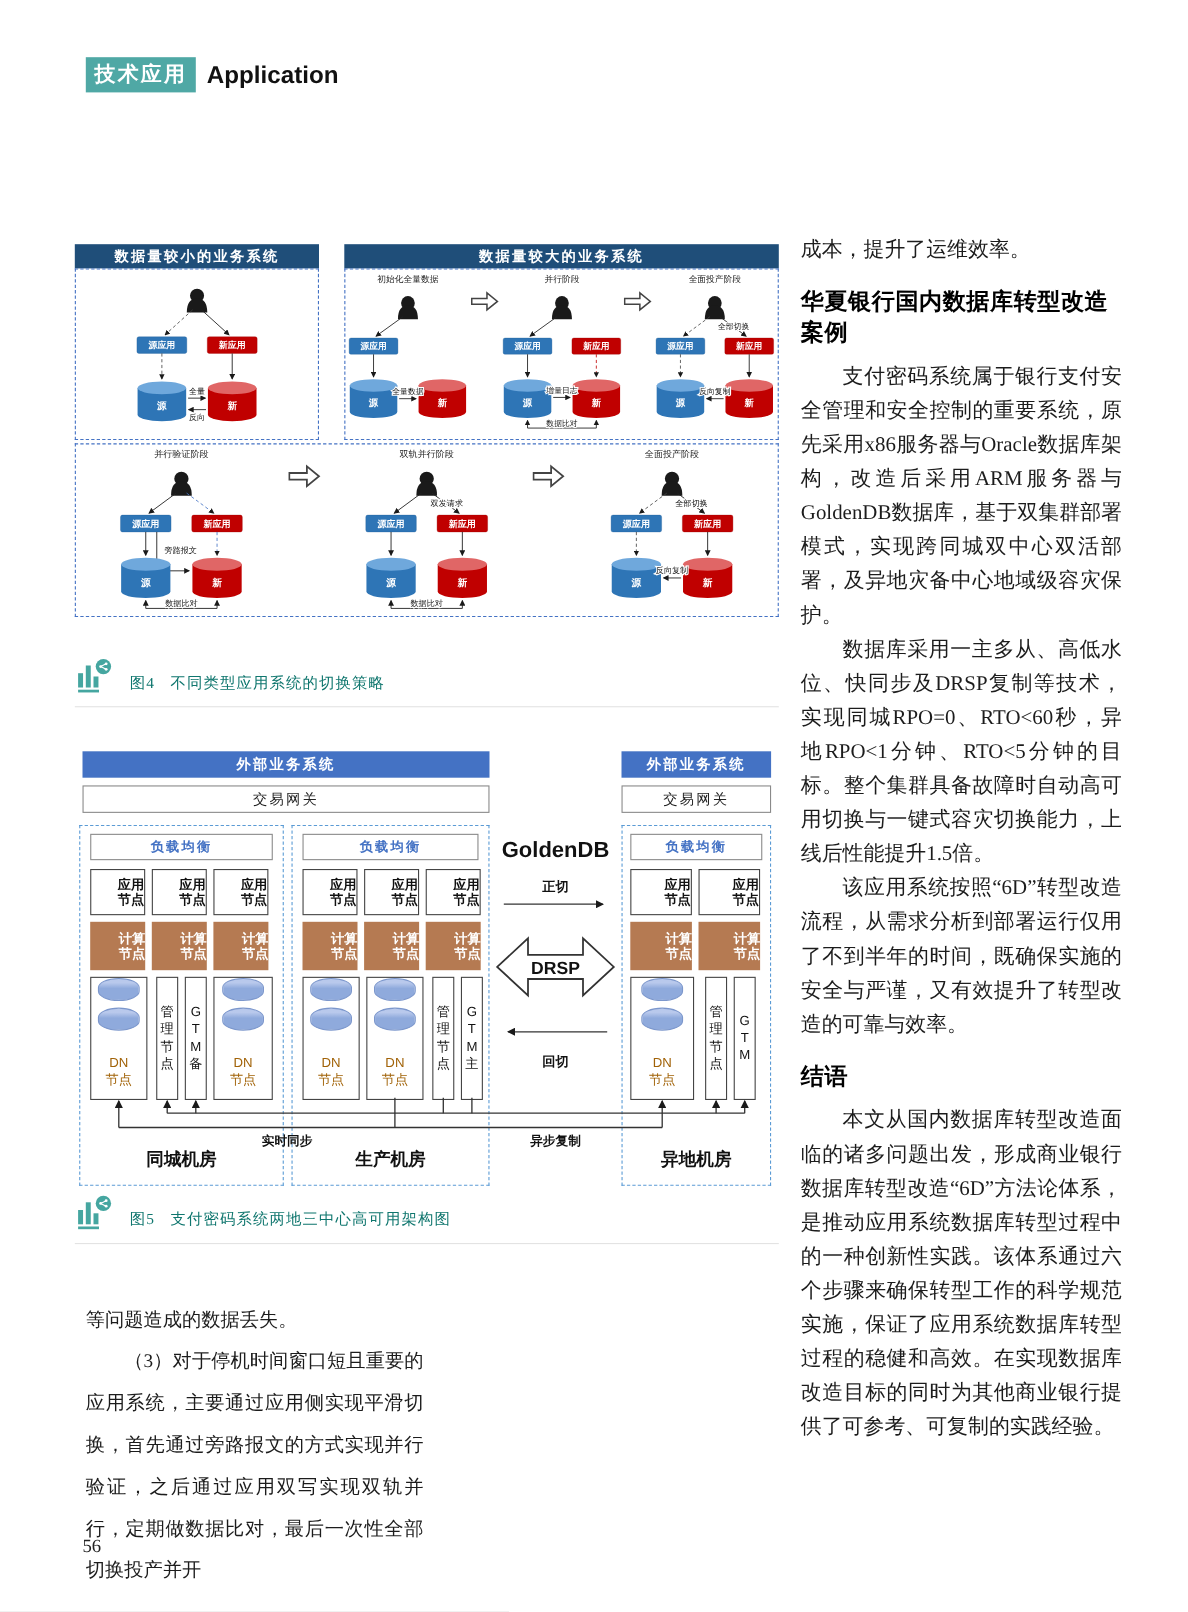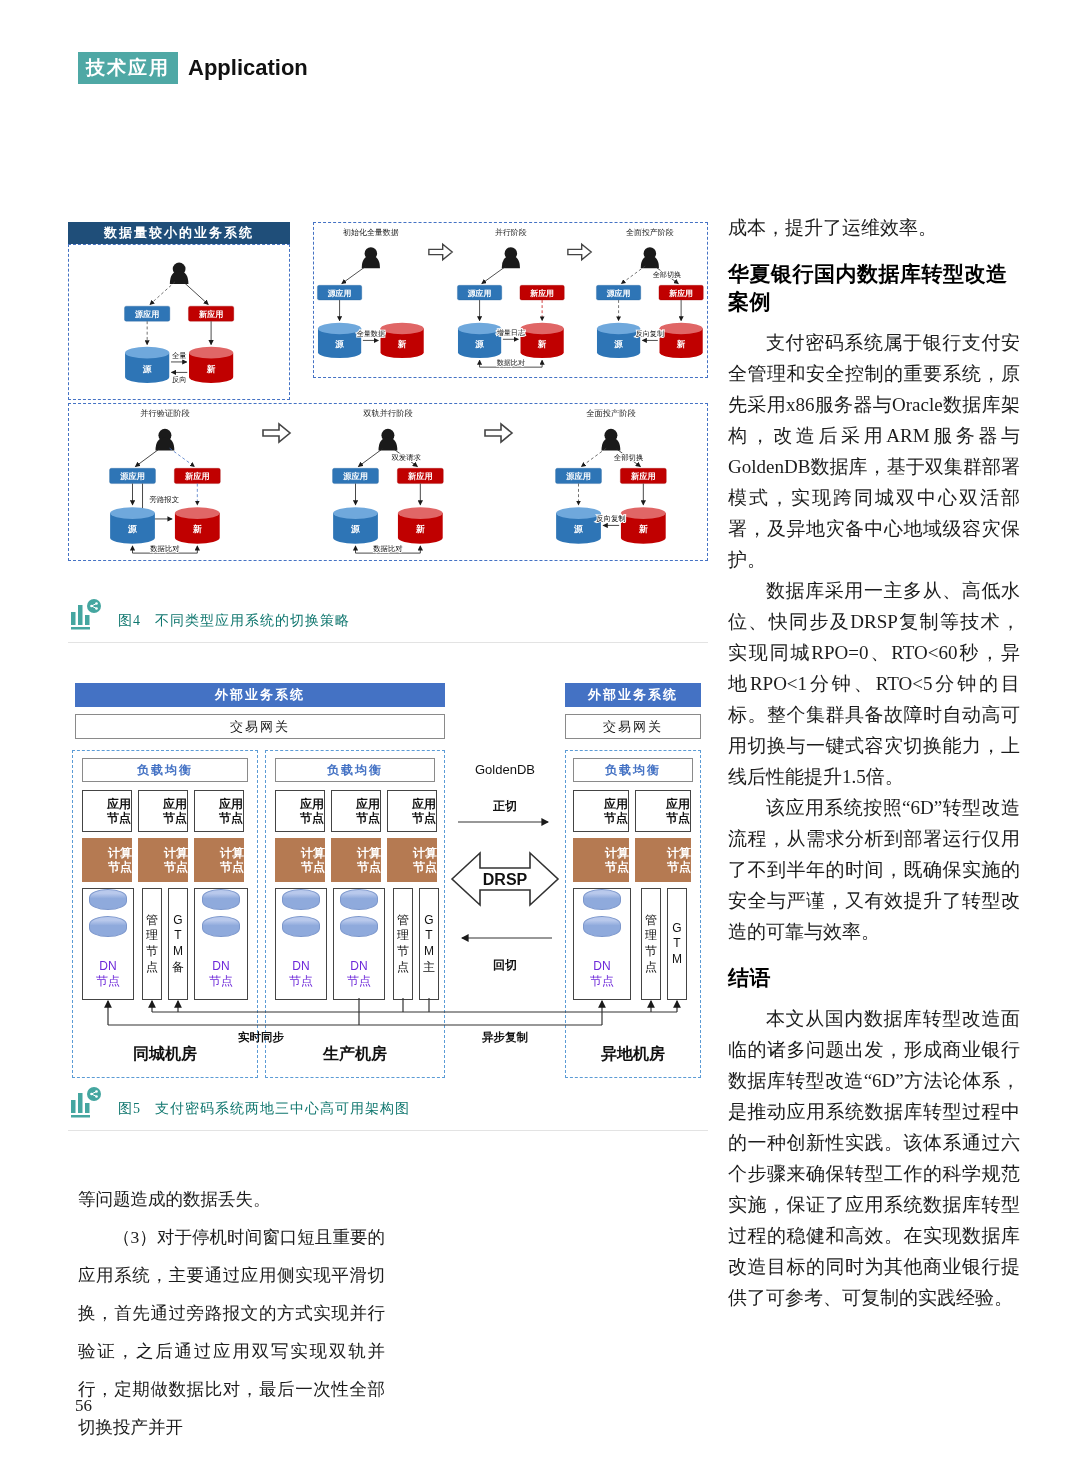--- a/index.html
+++ b/index.html
@@ -67,29 +67,29 @@
   .f5room{position:absolute;border:1.5px dashed #5B9BD5}
   .f5lb{position:absolute;border:1px solid #8a8a8a;background:#fff;color:#4472C4;
         font-size:12px;font-weight:bold;display:flex;align-items:center;justify-content:center;letter-spacing:2px}
   .f5app,.f5comp{position:absolute;display:flex;align-items:center;justify-content:flex-end;
         font-size:12px;line-height:1.2;text-align:center}
   .f5app{border:1px solid #444;background:#fff;color:#111;font-weight:bold}
   .f5comp{background:#B57A52;color:#fff;font-weight:bold}
   .wrap2{display:inline-block;width:2em;word-break:break-all}
   .wrap1{display:inline-block;width:1.05em;word-break:break-all;line-height:1.3}
   .f5dn{position:absolute;border:1px solid #444;background:#fff;display:flex;
-        flex-direction:column;align-items:center;padding-top:0;font-size:12px;color:#6d28d9;text-align:center}
+        flex-direction:column;align-items:center;padding-top:0;font-size:12px;color:#a16207;text-align:center}
   .f5cyl{width:38px;height:21px;border-radius:50%/42%;
          background:linear-gradient(#b9c9ec 18%,#8FAADC 45%);border:1px solid #7c97cc;flex:none}
   .f5cyl + .f5cyl{margin-top:6px}
   .f5dn .dnlbl{margin-top:auto;padding-bottom:10px;line-height:1.25}
   .f5vert{position:absolute;border:1px solid #444;background:#fff;display:flex;
         align-items:center;justify-content:center;font-size:12px;color:#111;text-align:center}
   .f5mid{position:absolute;text-align:center;color:#111}
-  .gdb{font-size:13px;font-weight:normal}
+  .gdb{font-size:20px;font-weight:bold}
   .mlbl{font-size:12px;font-weight:bold}
   .f5roomname{position:absolute;font-size:16px;font-weight:bold;color:#111;text-align:center}
   .f5link{position:absolute;font-size:11.5px;font-weight:bold;color:#111;text-align:center}
   .busln{stroke:#333;stroke-width:1.2;fill:none}
 
   
   .rcol{position:absolute;left:728px;top:212px;width:292px}
   .rcol p{font-size:19px;line-height:31px;text-align:justify;color:#1c1c1c}
   .rcol p.ind{text-indent:2em}
   .rcol h3{font-family:"Liberation Sans",sans-serif;font-size:21px;color:#000;
@@ -150,20 +150,21 @@
             </g>
             <line class="ln" x1="86" y1="196" x2="113" y2="196" marker-end="url(#ah)"></line>
             <text class="lb" x="100" y="190">全量</text>
             <line class="ln" x1="114" y1="214" x2="87" y2="214" marker-end="url(#ah)"></line>
             <text class="lb" x="100" y="230">反向</text>
           </svg>
         </div>
       </div>
 
       <div class="panelB">
+        <div class="phead">数据量较大的业务系统</div>
         <div class="pbody">
 
           <svg class="stage" viewBox="0 0 200 258">
             <text class="nm" x="100" y="15">初始化全量数据</text>
             <g>
               <circle class="person" cx="100" cy="48" r="11"></circle>
               <path class="person" d="M84 74 Q84 52 100 52 Q116 52 116 74 Z"></path>
             </g>
             <line class="ln" x1="92" y1="70" x2="49" y2="101" marker-end="url(#ah)"></line>
             <rect class="bxb" x="6" y="104" width="78" height="26" rx="3"></rect>

